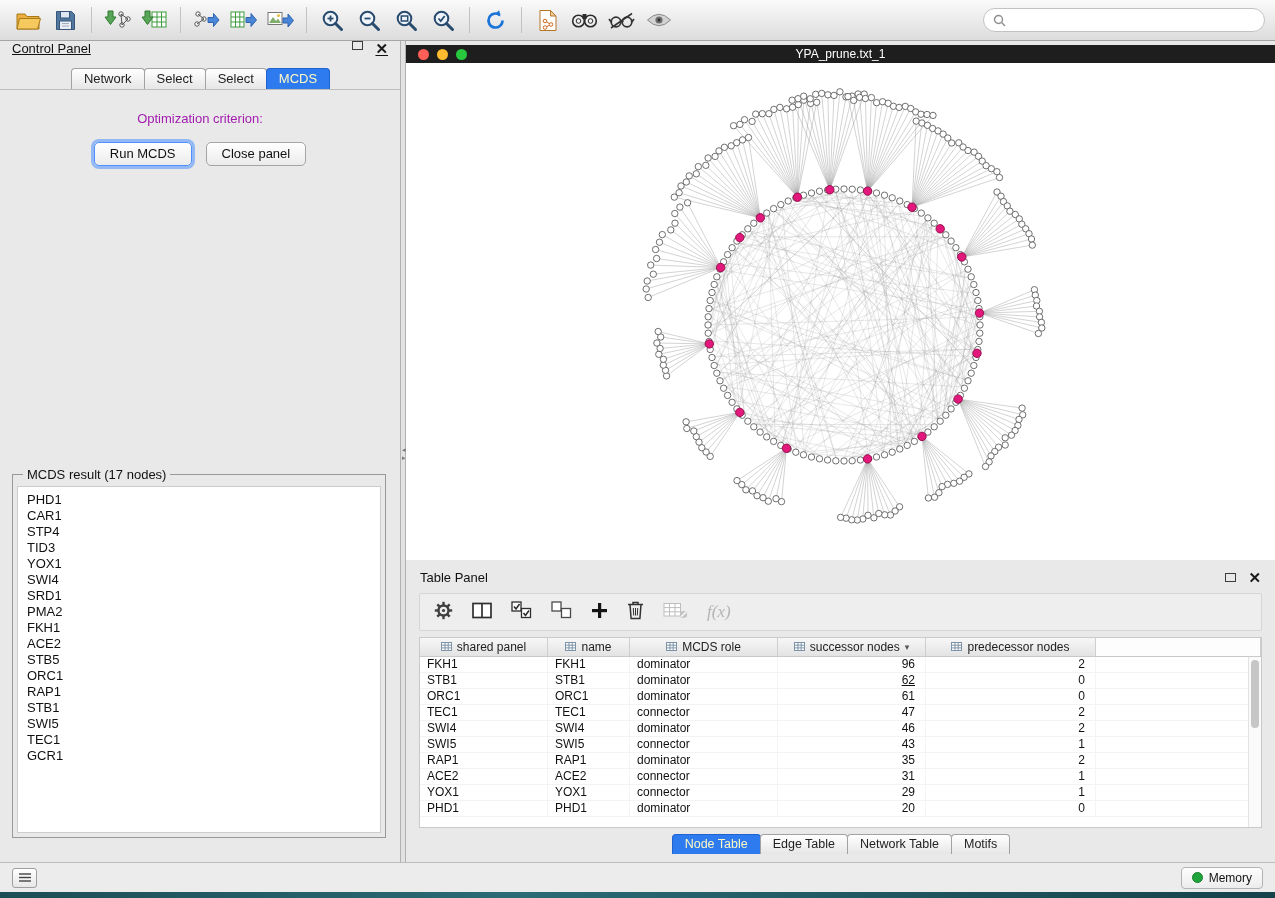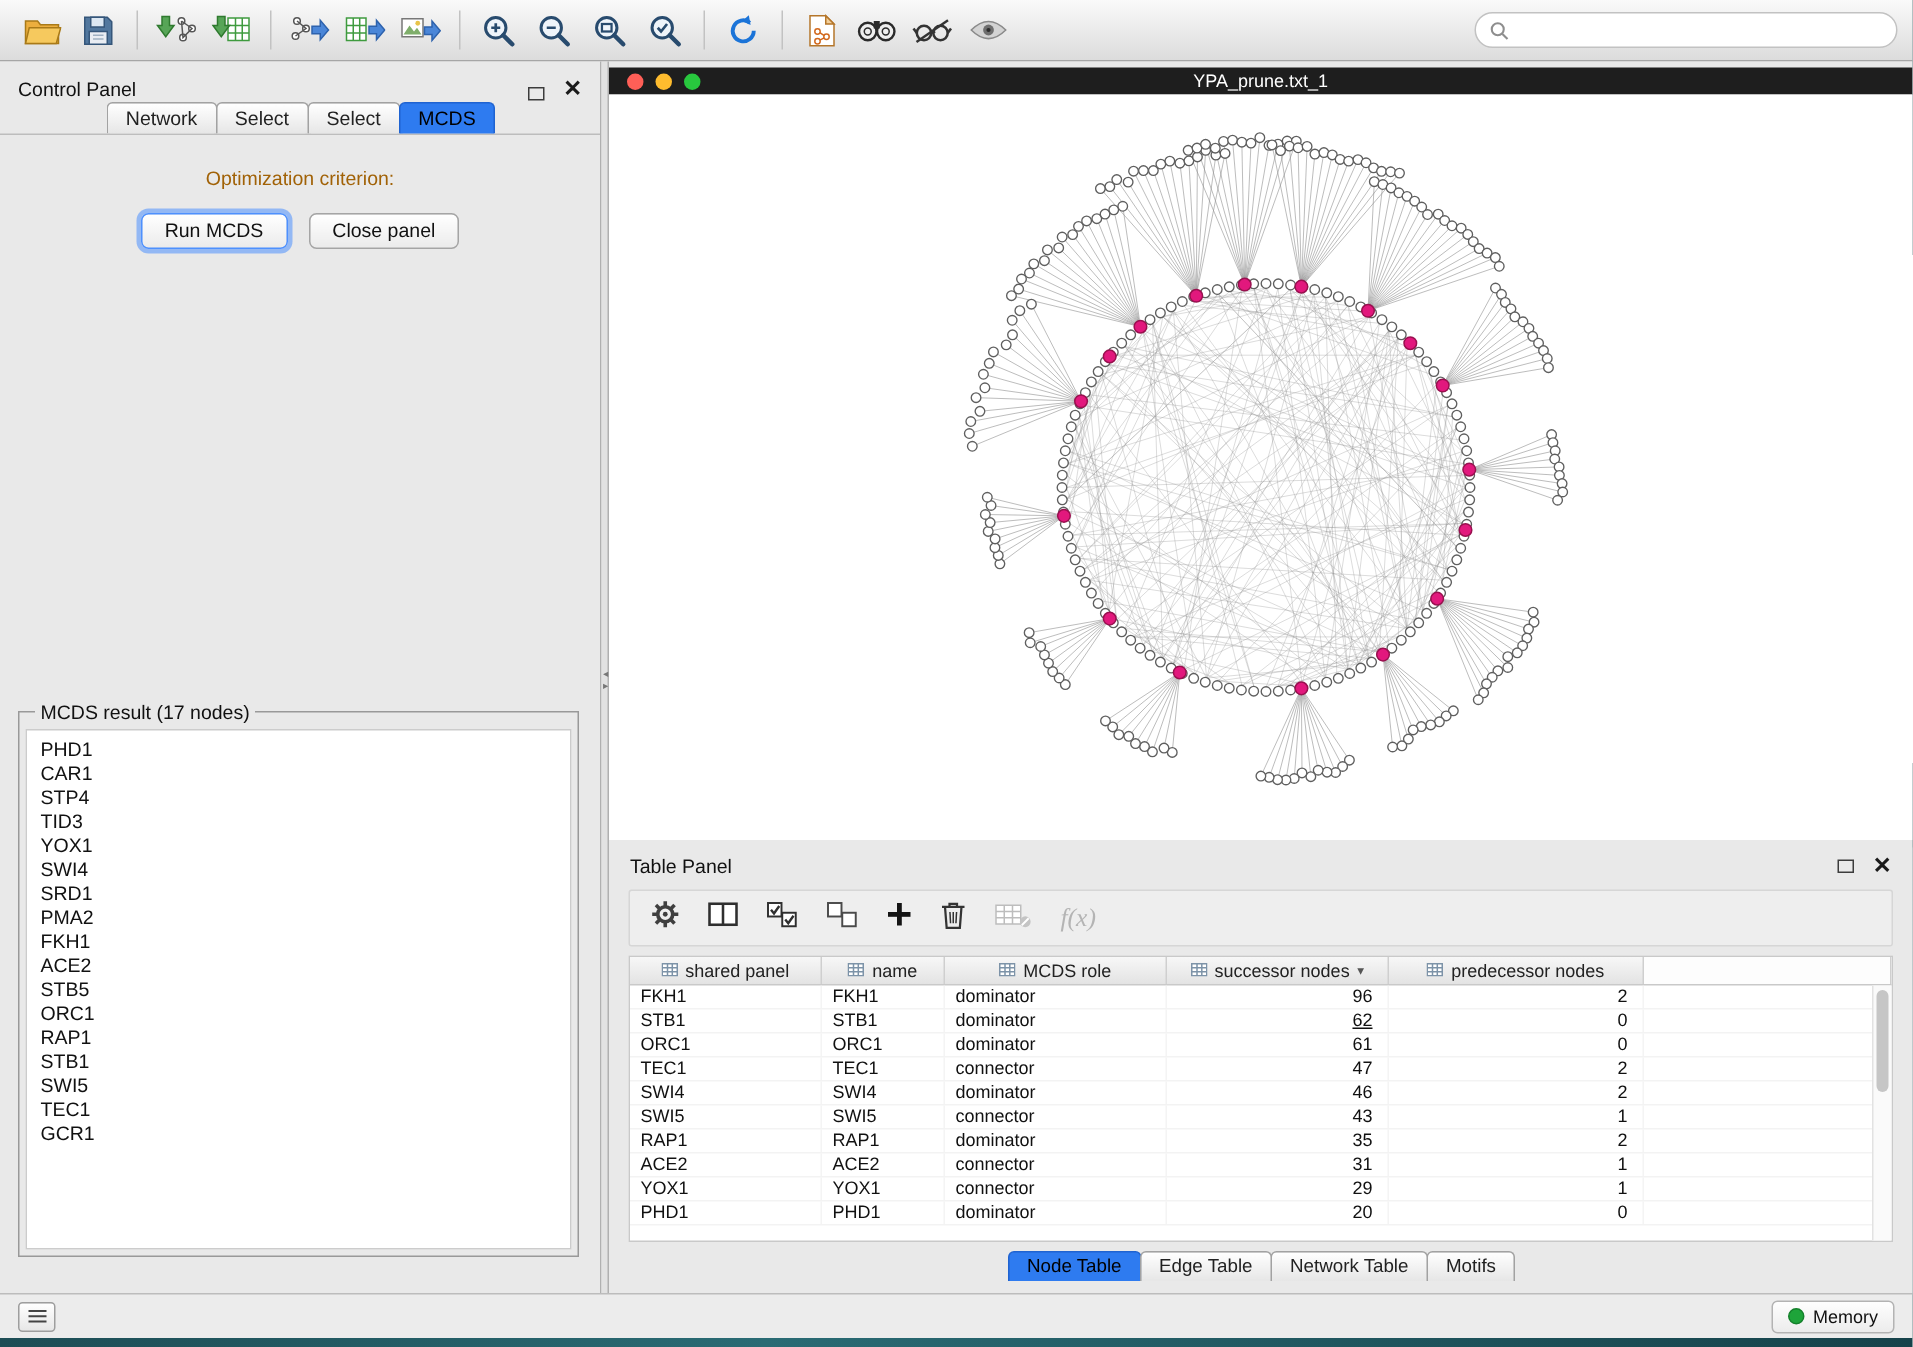--- a/index.html
+++ b/index.html
@@ -13,29 +13,29 @@
     background:linear-gradient(#fafafa,#dcdcdc); border-bottom:1px solid #a6a6a6;
     display:flex; align-items:center; padding:0 10px; }
   .tbtn { width:37px; height:32px; display:flex; align-items:center; justify-content:center; flex:0 0 auto; }
   .tb-sep { width:1px; height:26px; background:#c2c2c2; margin:0 7px; flex:0 0 auto; }
   .search-wrap { margin-left:auto; width:282px; height:24px; background:#fff; border:1px solid #c2c2c2;
     border-radius:13px; display:flex; align-items:center; padding:0 9px; gap:5px; }
   .search-wrap input { border:none; outline:none; flex:1; font-size:12px; background:transparent; font-family:"Liberation Sans",sans-serif; }
 
   
   .control-panel { position:absolute; top:41px; left:0; width:401px; bottom:30px; background:#e9e9e9; border-right:1px solid #b0b0b0; }
-  .cp-header { height:26px; display:flex; align-items:flex-end; padding:0 12px; font-size:13px; color:#111; }
+  .cp-header { height:26px; display:flex; align-items:flex-start; padding:0 12px; font-size:13px; color:#111;text-decoration:underline; }
   .sp { flex:1; }
   .float-icon { width:11px; height:9px; border:1.5px solid #3c3c3c; margin-right:12px; }
   .close-icon { font-weight:bold; font-size:15px; color:#1a1a1a; line-height:1; }
   .tabbar { display:flex; justify-content:center; align-items:flex-end; height:23px; border-bottom:1px solid #bdbdbd; }
   .tab { font-size:13px; padding:2px 12px 3px; background:linear-gradient(#ffffff,#e6e6e6);
     border:1px solid #a2a2a2; border-bottom:none; border-radius:4px 4px 0 0; margin-right:-1px; color:#222; }
-  .tab.active { background:#2e7bf0; color:#000000; border-color:#1f63d1;margin-top:48px; }
-  .opt-label { text-align:center; margin-top:21px; font-size:13px; color:#a16207; }
+  .tab.active { background:#2e7bf0; color:#fef9c3; border-color:#1f63d1;margin-top:48px; }
+  .opt-label { text-align:center; margin-top:21px; font-size:13px; color:#a21caf; }
   .select { width:312px; height:23px; margin:11px auto 0; background:#fff; border:1px solid #a9a9a9; border-radius:4px;
     position:relative; font-size:13px; line-height:21px; padding:0 26px 0 9px; white-space:nowrap; color:#111; }
   .stepper { position:absolute; right:0; top:0; width:19px; height:21px; border-radius:0 3px 3px 0;
     background:linear-gradient(#7ab2fb,#2e6ef0); display:flex; flex-direction:column; align-items:center; justify-content:center; }
   .arr-up { width:0;height:0;border-left:3.5px solid transparent;border-right:3.5px solid transparent;border-bottom:4px solid #fff; margin-bottom:2px; }
   .arr-dn { width:0;height:0;border-left:3.5px solid transparent;border-right:3.5px solid transparent;border-top:4px solid #fff; }
   .btn-row { display:flex; justify-content:center; gap:14px; margin-top:16px; }
   .btn { font-size:13px; padding:3px 15px 4px; background:linear-gradient(#ffffff,#ebebeb);
     border:1px solid #a5a5a5; border-radius:5px; color:#111; }
   .btn.focus { box-shadow:0 0 0 3px rgba(77,144,254,.55); border-color:#4d90fe; }

